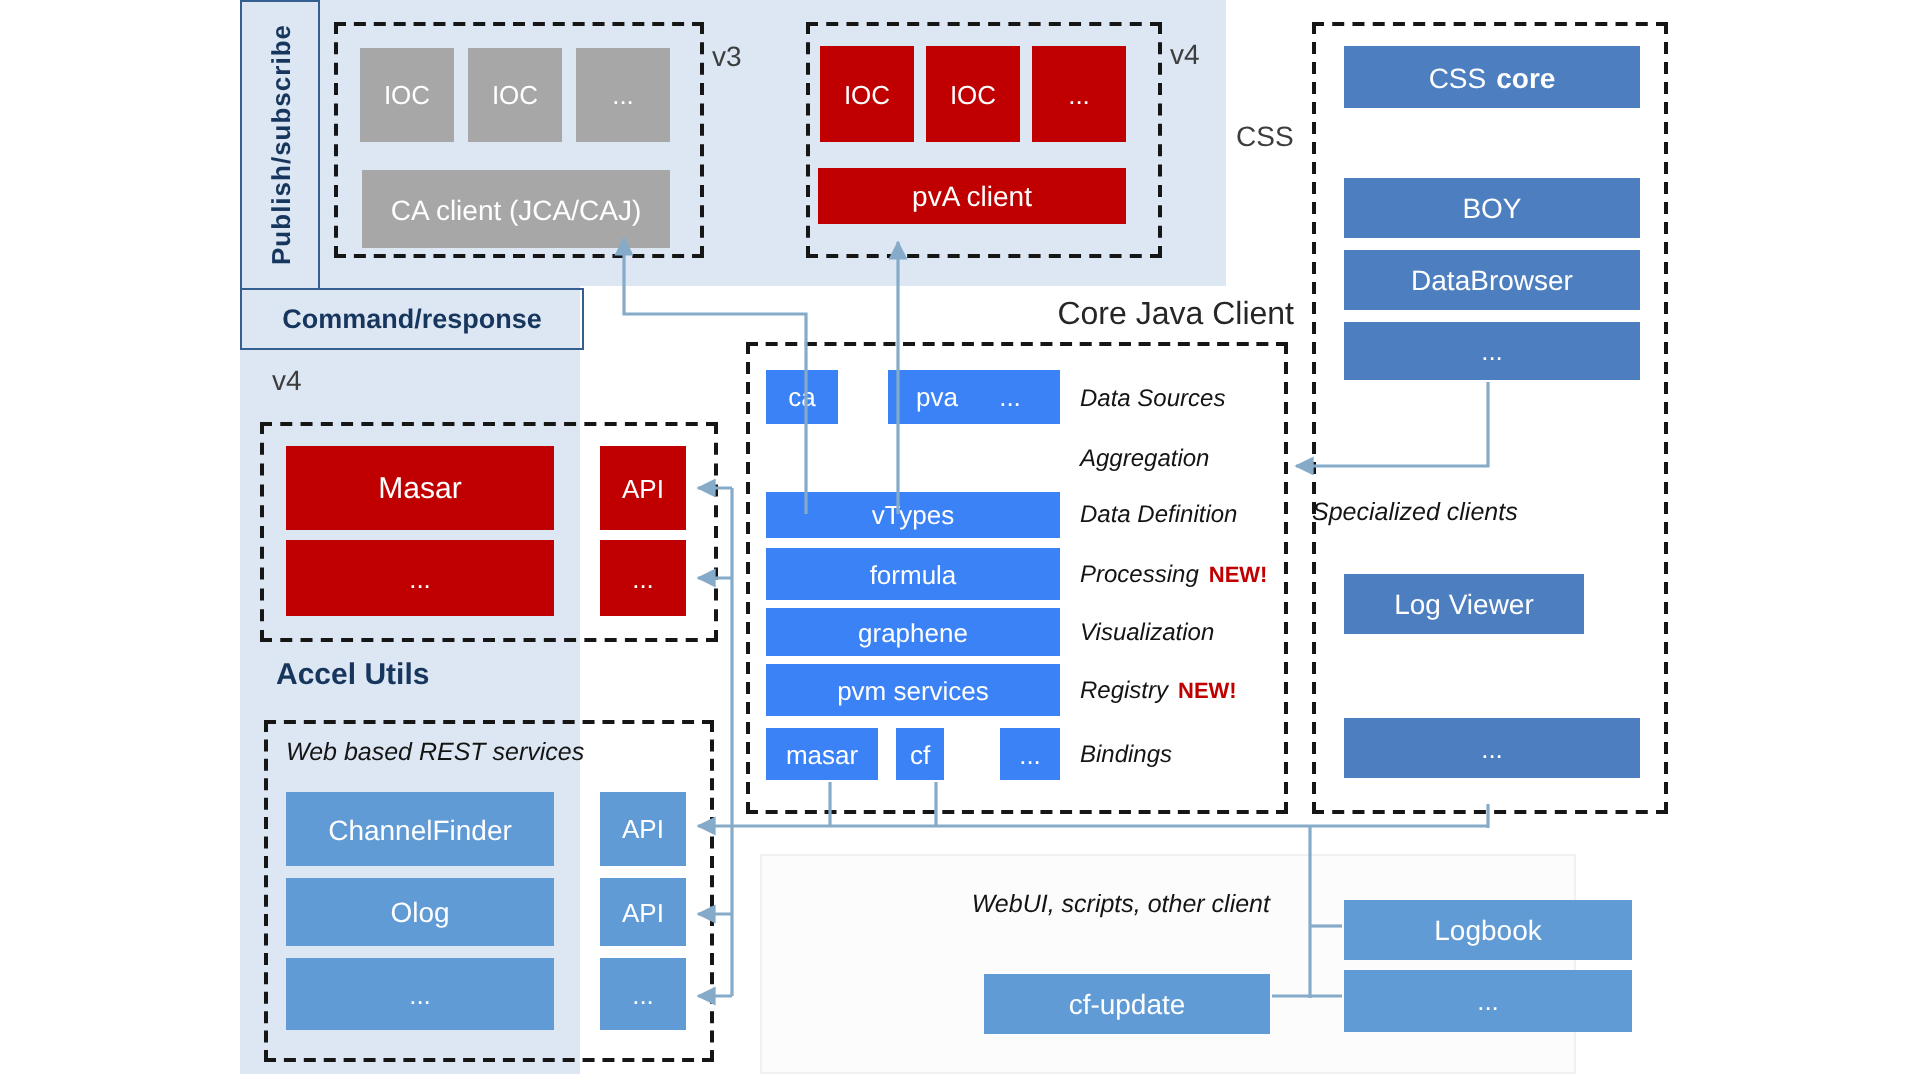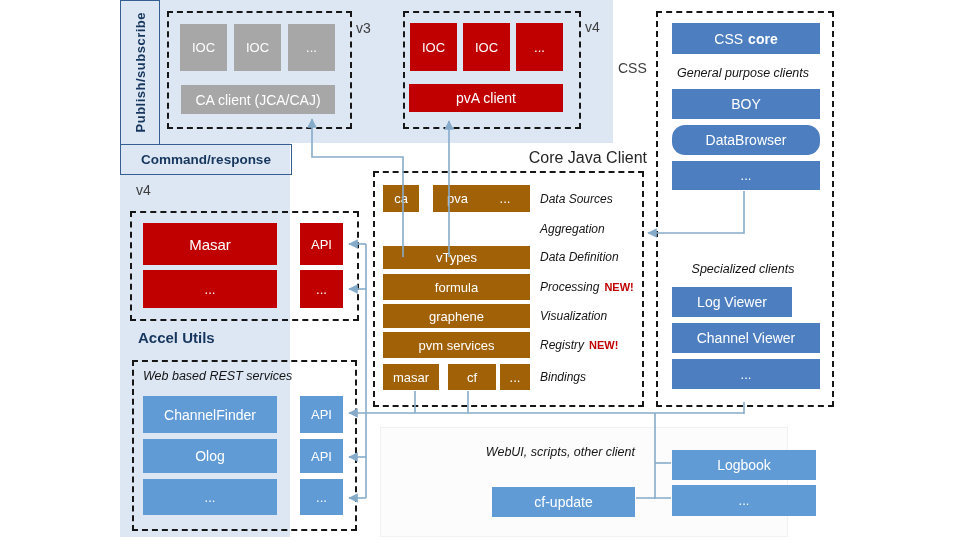--- a/index.html
+++ b/index.html
@@ -5,21 +5,21 @@
   html,body{margin:0;padding:0;background:#fff;}
   #stage{position:relative;width:960px;height:540px;background:#fff;overflow:hidden;
          font-family:"Liberation Sans", sans-serif;}
   .band{position:absolute;background:#dce7f3;}
   .panel-faint{position:absolute;background:#fcfcfc;border:1px solid #f1f1f1;}
   .dashed{position:absolute;border:2px dashed #161616;}
   .box{position:absolute;display:flex;align-items:center;justify-content:center;
        color:#fff;font-weight:normal;font-size:13px;line-height:1;}
   .gray{background:#a7a7a7;}
   .red{background:#c00000;}
-  .yellow{background:#a16207;}
+  .yellow{background:#3b82f6;}
   .dblue{background:#4d7ebf;}
   .lblue{background:#609bd6;}
   .tag{position:absolute;color:#3d3d3d;font-size:14px;}
   .title{position:absolute;color:#262626;font-size:16px;}
   .navy{position:absolute;color:#17365d;font-weight:bold;}
   .cap{position:absolute;font-style:italic;color:#141414;font-size:12.5px;}
   .clabel{position:absolute;display:flex;align-items:baseline;gap:5px;
           font-style:italic;color:#141414;font-size:12px;white-space:nowrap;}
   .new{font-style:normal;font-weight:bold;color:#c00000;font-size:11px;}
   .vbox{position:absolute;border:1px solid #365f91;display:flex;align-items:center;justify-content:center;}
@@ -40,37 +40,37 @@
     <span class="vtext">Publish/subscribe</span>
   </div>
   <div class="vbox navy" style="left:120px;top:144px;width:170px;height:29px;font-size:13.5px;">
     <span>Command/response</span>
   </div>
 
   <div class="dashed" style="left:167px;top:11px;width:181px;height:114px;"></div>
   <div class="box gray" style="left:180px;top:24px;width:47px;height:47px;">IOC</div>
   <div class="box gray" style="left:234px;top:24px;width:47px;height:47px;">IOC</div>
   <div class="box gray" style="left:288px;top:24px;width:47px;height:47px;">...</div>
-  <div class="box gray" style="left:181px;top:85px;width:154px;height:29px;font-size:14px;">CA client (JCA/CAJ)</div>
+  <div class="box gray" style="left:181px;top:85px;width:154px;height:39px;font-size:14px;">CA client (JCA/CAJ)</div>
   <div class="tag" style="left:356px;top:20px;">v3</div>
 
   <div class="dashed" style="left:403px;top:11px;width:174px;height:114px;"></div>
   <div class="box red" style="left:410px;top:23px;width:47px;height:48px;">IOC</div>
   <div class="box red" style="left:463px;top:23px;width:47px;height:48px;">IOC</div>
   <div class="box red" style="left:516px;top:23px;width:47px;height:48px;">...</div>
   <div class="box red" style="left:409px;top:84px;width:154px;height:28px;font-size:14px;text-align:center;">pvA client</div>
   <div class="tag" style="left:585px;top:19px;">v4</div>
 
   <div class="tag" style="left:618px;top:60px;">CSS</div>
 
   <div class="title" style="left:500px;top:149px;width:147px;text-align:right;">Core Java Client</div>
   <div class="dashed" style="left:373px;top:171px;width:267px;height:232px;"></div>
 
   <div class="box yellow" style="left:383px;top:185px;width:36px;height:27px;">ca</div>
-  <div class="box yellow" style="left:433px;top:185px;width:49px;height:27px;">pva</div>
+  <div class="box yellow" style="left:444px;top:185px;width:49px;height:27px;">pva</div>
   <div class="box yellow" style="left:480px;top:185px;width:50px;height:27px;">...</div>
   <div class="clabel" style="left:540px;top:192px;">
     <span>Data Sources</span>
   </div>
 
   <div class="clabel" style="left:540px;top:222px;">
     <span>Aggregation</span>
   </div>
 
   <div class="box yellow" style="left:383px;top:246px;width:147px;height:23px;">vTypes</div>
@@ -89,21 +89,21 @@
     <span>Visualization</span>
   </div>
 
   <div class="box yellow" style="left:383px;top:332px;width:147px;height:26px;">pvm services</div>
   <div class="clabel" style="left:540px;top:338px;">
     <span>Registry</span>
     <span class="new">NEW!</span>
   </div>
 
   <div class="box yellow" style="left:383px;top:364px;width:56px;height:26px;">masar</div>
-  <div class="box yellow" style="left:448px;top:364px;width:48px;height:26px;">cf</div>
+  <div class="box yellow" style="left:448px;top:364px;width:24px;height:26px;">cf</div>
   <div class="box yellow" style="left:500px;top:364px;width:30px;height:26px;">...</div>
   <div class="clabel" style="left:540px;top:370px;">
     <span>Bindings</span>
   </div>
 
   <div class="tag" style="left:136px;top:182px;">v4</div>
   <div class="dashed" style="left:130px;top:211px;width:225px;height:106px;"></div>
   <div class="box red" style="left:143px;top:223px;width:134px;height:42px;font-size:15px;">Masar</div>
   <div class="box red" style="left:300px;top:223px;width:43px;height:42px;">API</div>
   <div class="box red" style="left:143px;top:270px;width:134px;height:38px;">...</div>
@@ -118,27 +118,25 @@
   <div class="box lblue" style="left:143px;top:439px;width:134px;height:34px;font-size:14px;">Olog</div>
   <div class="box lblue" style="left:300px;top:439px;width:43px;height:34px;">API</div>
   <div class="box lblue" style="left:143px;top:479px;width:134px;height:36px;">...</div>
   <div class="box lblue" style="left:300px;top:479px;width:43px;height:36px;">...</div>
 
   <div class="dashed" style="left:656px;top:11px;width:174px;height:392px;"></div>
   <div class="box dblue" style="left:672px;top:23px;width:148px;height:31px;font-size:14px;font-weight:normal;gap:5px;">
     <span>CSS</span>
     <span style="font-weight:bold;">core</span>
   </div>
-  <div class="cap" style="left:656px;top:66px;width:174px;text-align:center;">General purpose clients</div>
   <div class="box dblue" style="left:672px;top:89px;width:148px;height:30px;font-size:14px;">BOY</div>
-  <div class="box dblue" style="left:672px;top:125px;width:148px;height:30px;font-size:14px;border-radius:13px;">DataBrowser</div>
+  <div class="box dblue" style="left:672px;top:125px;width:148px;height:30px;font-size:14px;">DataBrowser</div>
   <div class="box dblue" style="left:672px;top:161px;width:148px;height:29px;">...</div>
-  <div class="cap" style="left:656px;top:262px;width:174px;text-align:center;">Specialized clients</div>
+  <div class="cap" style="left:656px;top:249px;width:174px;">Specialized clients</div>
   <div class="box dblue" style="left:672px;top:287px;width:120px;height:30px;font-size:14px;">Log Viewer</div>
-  <div class="box dblue" style="left:672px;top:323px;width:148px;height:30px;font-size:14px;">Channel Viewer</div>
   <div class="box dblue" style="left:672px;top:359px;width:148px;height:30px;">...</div>
 
   <div class="cap" style="left:440px;top:445px;width:195px;text-align:right;">WebUI, scripts, other client</div>
   <div class="box lblue" style="left:492px;top:487px;width:143px;height:30px;font-size:14px;">cf-update</div>
   <div class="box lblue" style="left:672px;top:450px;width:144px;height:30px;font-size:14px;">Logbook</div>
   <div class="box lblue" style="left:672px;top:485px;width:144px;height:31px;">...</div>
 
   <svg width="960" height="540">
     <defs>
       <marker id="arr" markerWidth="7" markerHeight="7" refX="5.5" refY="3" orient="auto">

